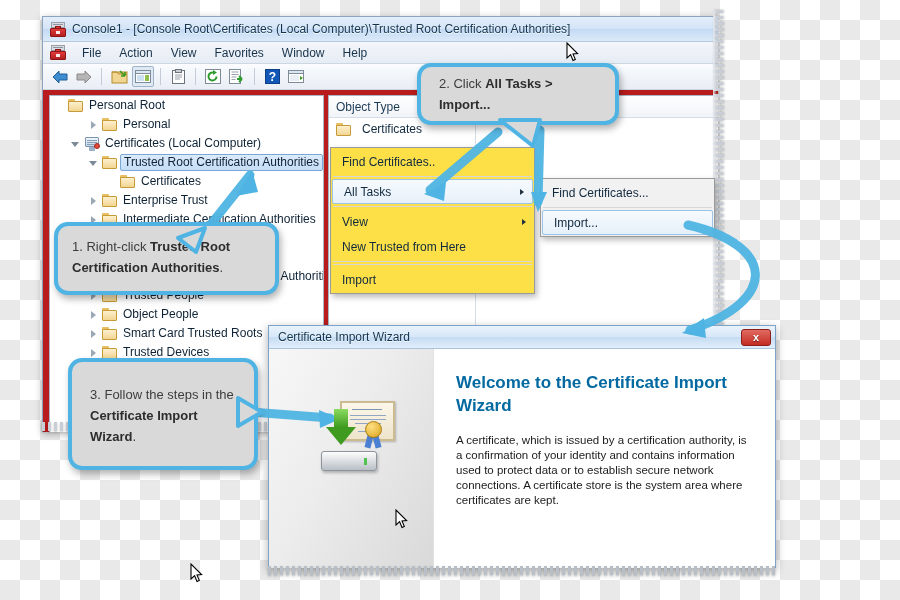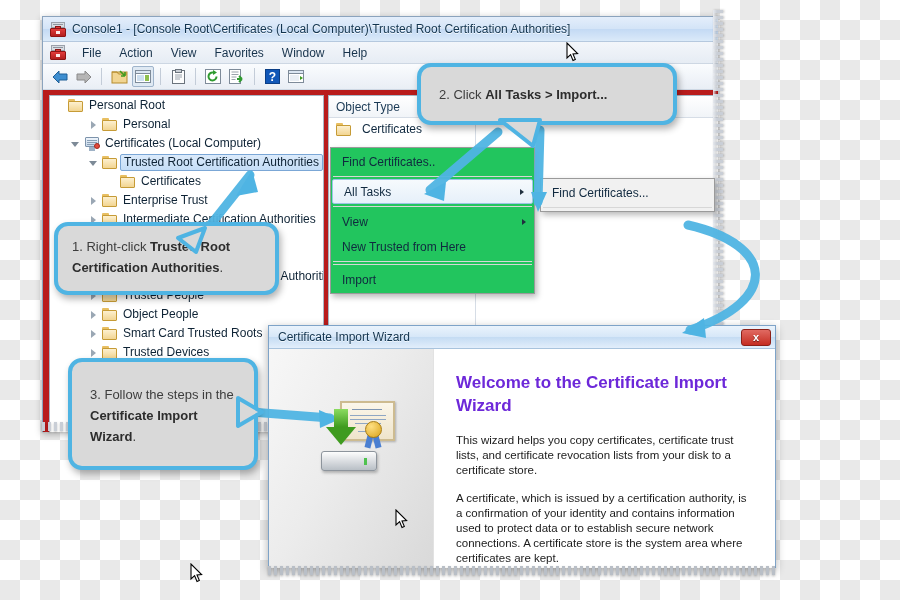--- a/index.html
+++ b/index.html
@@ -122,21 +122,21 @@
   }
   .tnode .lbl{line-height:15px;}
   .indent1{padding-left:4px;}
   .indent2{padding-left:20px;}
   .indent3{padding-left:38px;}
   .indent4{padding-left:56px;}
 
   
   #ctx-menu{
     left:330px;top:147px;width:205px;
-    background:#22c55e;border:1px solid #9a9a9a;box-sizing:border-box;
+    background:#fde047;border:1px solid #9a9a9a;box-sizing:border-box;
     box-shadow:2px 3px 6px rgba(0,0,0,.28);
     padding:1px 0;
   }
   #ctx-submenu{
     left:540px;top:178px;width:175px;
     background:#f1f1f1;border:1px solid #9a9a9a;box-sizing:border-box;
     box-shadow:2px 3px 6px rgba(0,0,0,.28);
     padding:1px 0;
   }
   .mi{
@@ -175,21 +175,21 @@
     background:linear-gradient(#e06a62,#c52d22);border:1px solid #8c2018;box-sizing:border-box;
     color:#fff;font-size:11px;font-weight:bold;display:flex;align-items:center;justify-content:center;
     text-shadow:0 1px 1px rgba(0,0,0,.5);
   }
   #wiz-body{display:flex;height:219px;background:#ffffff;}
   #wiz-left{
     width:164px;background:linear-gradient(120deg,#f7f7f7 0%,#ececec 45%,#d9d9d9 100%);
     position:relative;border-right:1px solid #e2e2e2;
   }
   #wiz-right{flex:1;padding:22px 20px 0 22px;box-sizing:border-box;}
-  #wiz-head{font-size:17px;font-weight:bold;color:#6d28d9;line-height:23px;margin-bottom:16px;}
+  #wiz-head{font-size:17px;font-weight:bold;color:#0369a1;line-height:23px;margin-bottom:16px;}
   .wiz-p{font-size:11.5px;color:#1b1b1b;line-height:15px;margin-bottom:13px;}
 
   
   #art{position:absolute;left:38px;top:50px;width:95px;height:85px;}
   #art .paper{
     position:absolute;left:33px;top:2px;width:55px;height:40px;
     background:linear-gradient(#fbf6ea,#efe4cb);border:2px solid #cdbb90;box-sizing:border-box;
     box-shadow:1px 1px 2px rgba(0,0,0,.25);
   }
   #art .pl{position:absolute;background:#8fa7c4;height:1px;left:8px;width:36px;}
@@ -215,21 +215,21 @@
 
   
   .callout{
     background:#d9d9d9;border:4px solid #4fb4e3;border-radius:14px;
     box-shadow:2px 4px 7px rgba(0,0,0,.30);
     box-sizing:border-box;color:#3a3a3a;
   }
   .callout .ctext{font-size:13px;line-height:21px;color:#3d3d3d;}
   .callout .ctext b{color:#2d2d2d;}
   #callout1{left:54px;top:222px;width:225px;height:73px;padding:10px 14px;}
-  #callout2{left:417px;top:63px;width:260px;height:62px;padding:0 18px;display:flex;align-items:center;}
+  #callout2{left:417px;top:63px;width:202px;height:62px;padding:0 18px;display:flex;align-items:center;}
   #callout3{left:68px;top:358px;width:190px;height:112px;padding:22px 18px;}
 
   
   .blue-arrow{position:absolute;}
 </style>
 </head>
 <body>
 
 
 
@@ -495,20 +495,23 @@
     <div class="mi-sep"></div>
     <div class="mi">
       <span>Import</span>
     </div>
   </div>
 <div class="abs" id="ctx-submenu">
     <div class="mi">
       <span>Find Certificates...</span>
     </div>
     <div class="mi-sep"></div>
+    <div class="mi hl">
+      <span>Import...</span>
+    </div>
   </div>
 
 
 <div class="abs" id="wizard">
   <div id="wiz-title">
     <span id="wiz-title-text">Certificate Import Wizard</span>
     <span id="wiz-close">x</span>
   </div>
   <div id="wiz-body">
     <div id="wiz-left">
@@ -532,21 +535,20 @@
           </div>
         <span id="cursor-art" class="cursor">
           <svg width="13" height="20" viewBox="0 0 13 20">
               <path d="M1 1 L1 16 L4.6 12.6 L7 18.4 L9.3 17.4 L7 11.9 L11.6 11.6 Z" fill="#ffffff" stroke="#000000" stroke-width="1.1"></path>
             </svg>
         </span>
       </div>
     </div>
     <div id="wiz-right">
       <div id="wiz-head">Welcome to the Certificate Import Wizard</div>
-      <div class="wiz-p">This wizard helps you copy certificates, certificate trust lists, and certificate revocation lists from your disk to a certificate store.</div>
       <div class="wiz-p">A certificate, which is issued by a certification authority, is a confirmation of your identity and contains information used to protect data or to establish secure network connections. A certificate store is the system area where certificates are kept.</div>
 
     </div>
   </div>
 </div>
 <div class="abs" id="wizard-torn"></div>
 
 
 <svg class="blue-arrow" style="left:0;top:0;width:900px;height:600px;pointer-events:none;">
 

